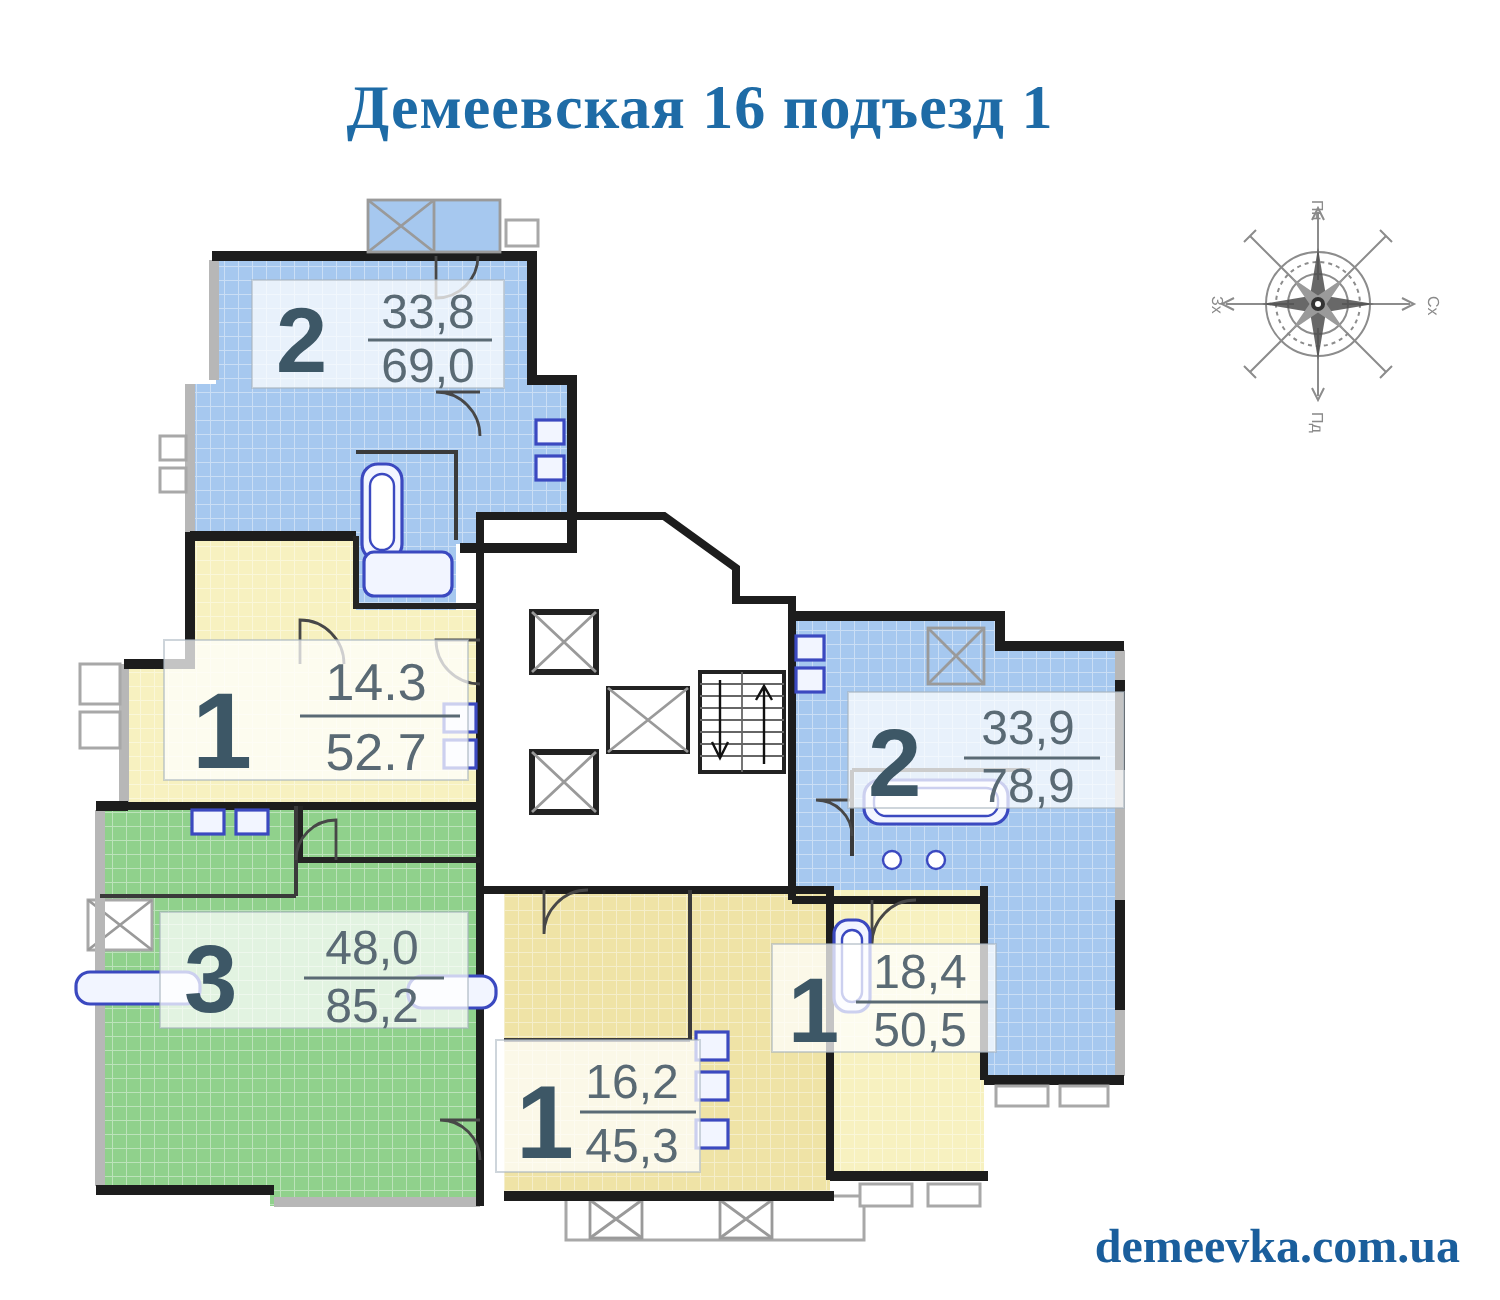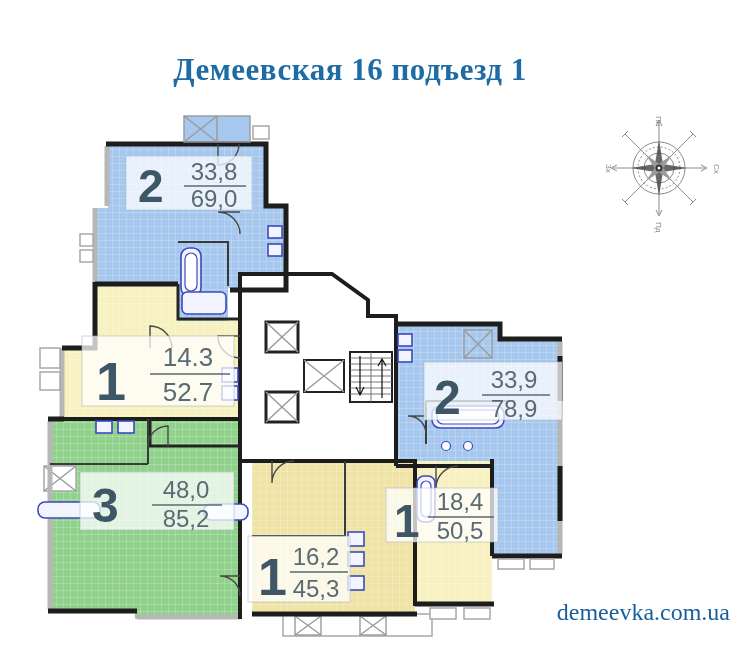--- a/index.html
+++ b/index.html
@@ -1,23 +1,23 @@
 <!DOCTYPE html>
 <html><head>
 <meta charset="utf-8">
 <style>
   html,body{margin:0;padding:0;background:#fff;}
   body{width:750px;height:650px;position:relative;overflow:hidden;
        font-family:"Liberation Sans",sans-serif;}
-  .stage{position:absolute;inset:0;margin-top:16px;}
+  .stage{position:absolute;inset:0;}
   .title{position:absolute;top:36px;left:0;width:700px;text-align:center;
          font-family:"Liberation Serif",serif;font-weight:bold;font-size:31px;
          letter-spacing:0.5px;}
-  .watermark{position:absolute;right:20px;bottom:24px;
-             font-family:"Liberation Serif",serif;font-weight:normal;font-size:24px;}
+  .watermark{position:absolute;right:20px;bottom:12px;
+             font-family:"Liberation Serif",serif;font-weight:bold;font-size:24px;}
   svg text{font-family:"Liberation Sans",sans-serif;}
   .wb5{stroke:#1d1d1d;stroke-width:5;fill:none;}
   .wb4{stroke:#1d1d1d;stroke-width:4;fill:none;}
   .wb3{stroke:#242424;stroke-width:3;fill:none;}
   .wh {stroke:#b7b7b7;stroke-width:5;fill:none;}
   .wi {stroke:#3a3a3a;stroke-width:2;fill:none;}
   .dr {stroke:#474747;stroke-width:1.4;fill:none;}
   .fx {stroke:#3b49c0;stroke-width:1.6;fill:#f2f5ff;}
   .fxf{stroke:#3b49c0;stroke-width:1.2;fill:#ffffff;}
   .xln{stroke:#9a9a9a;stroke-width:1.4;fill:none;}

